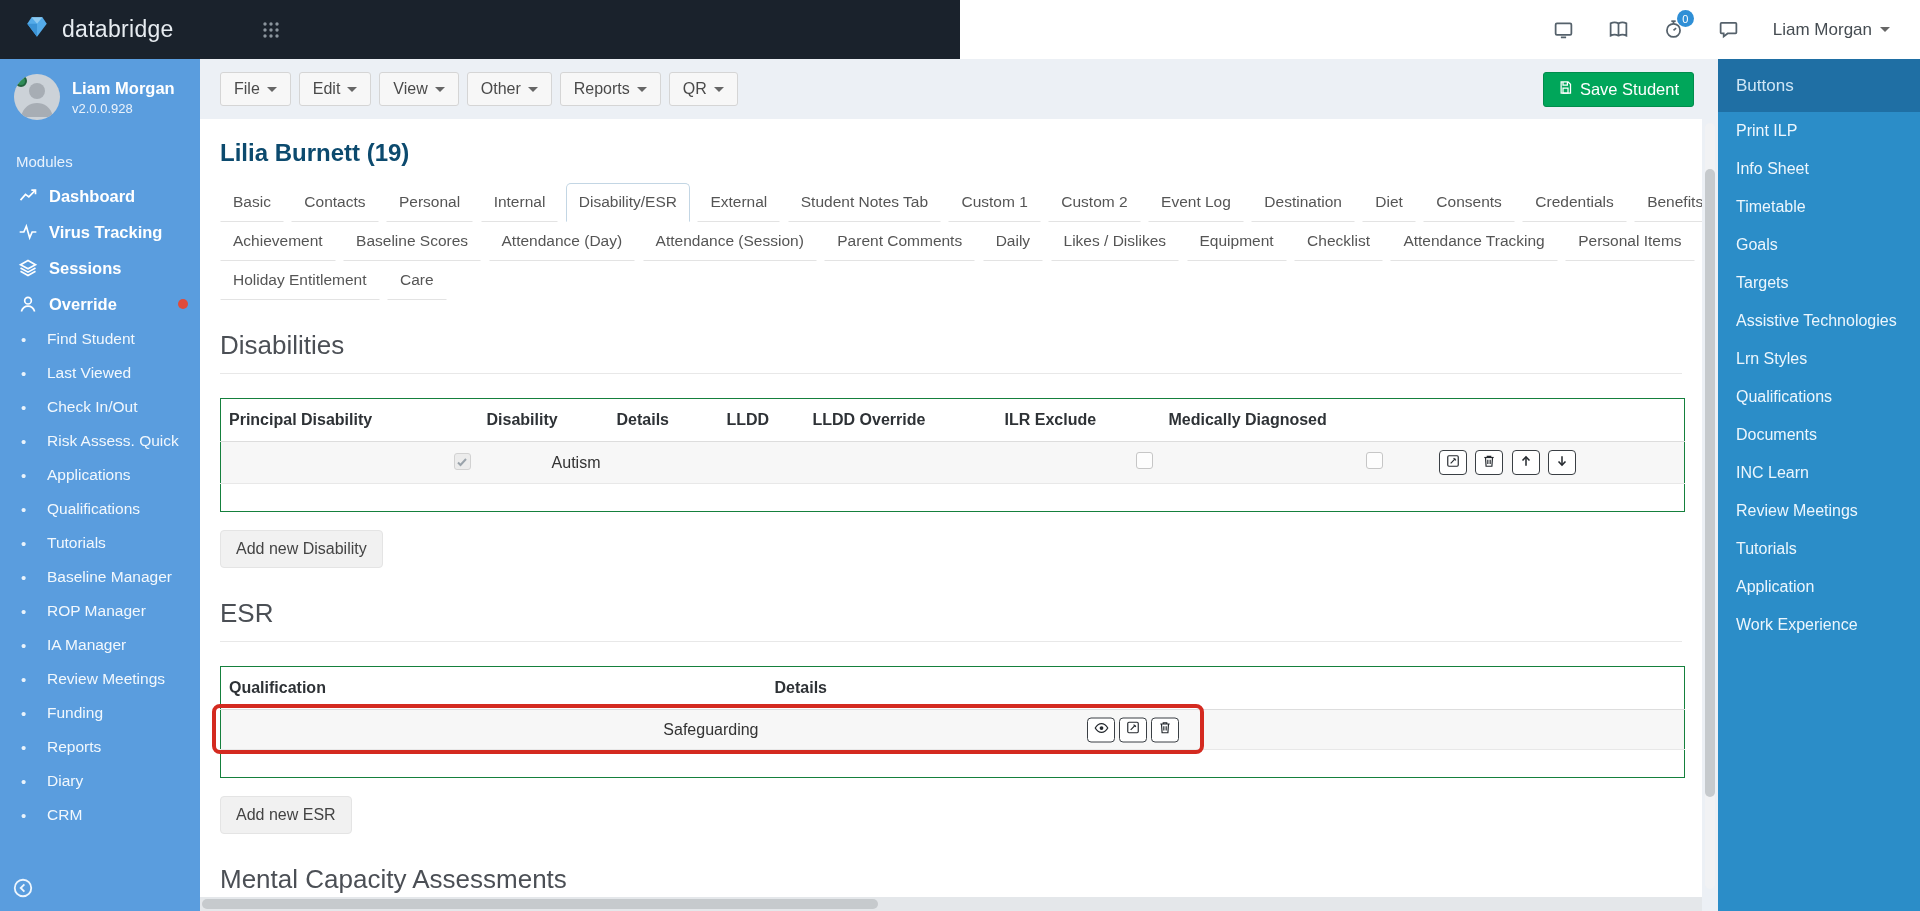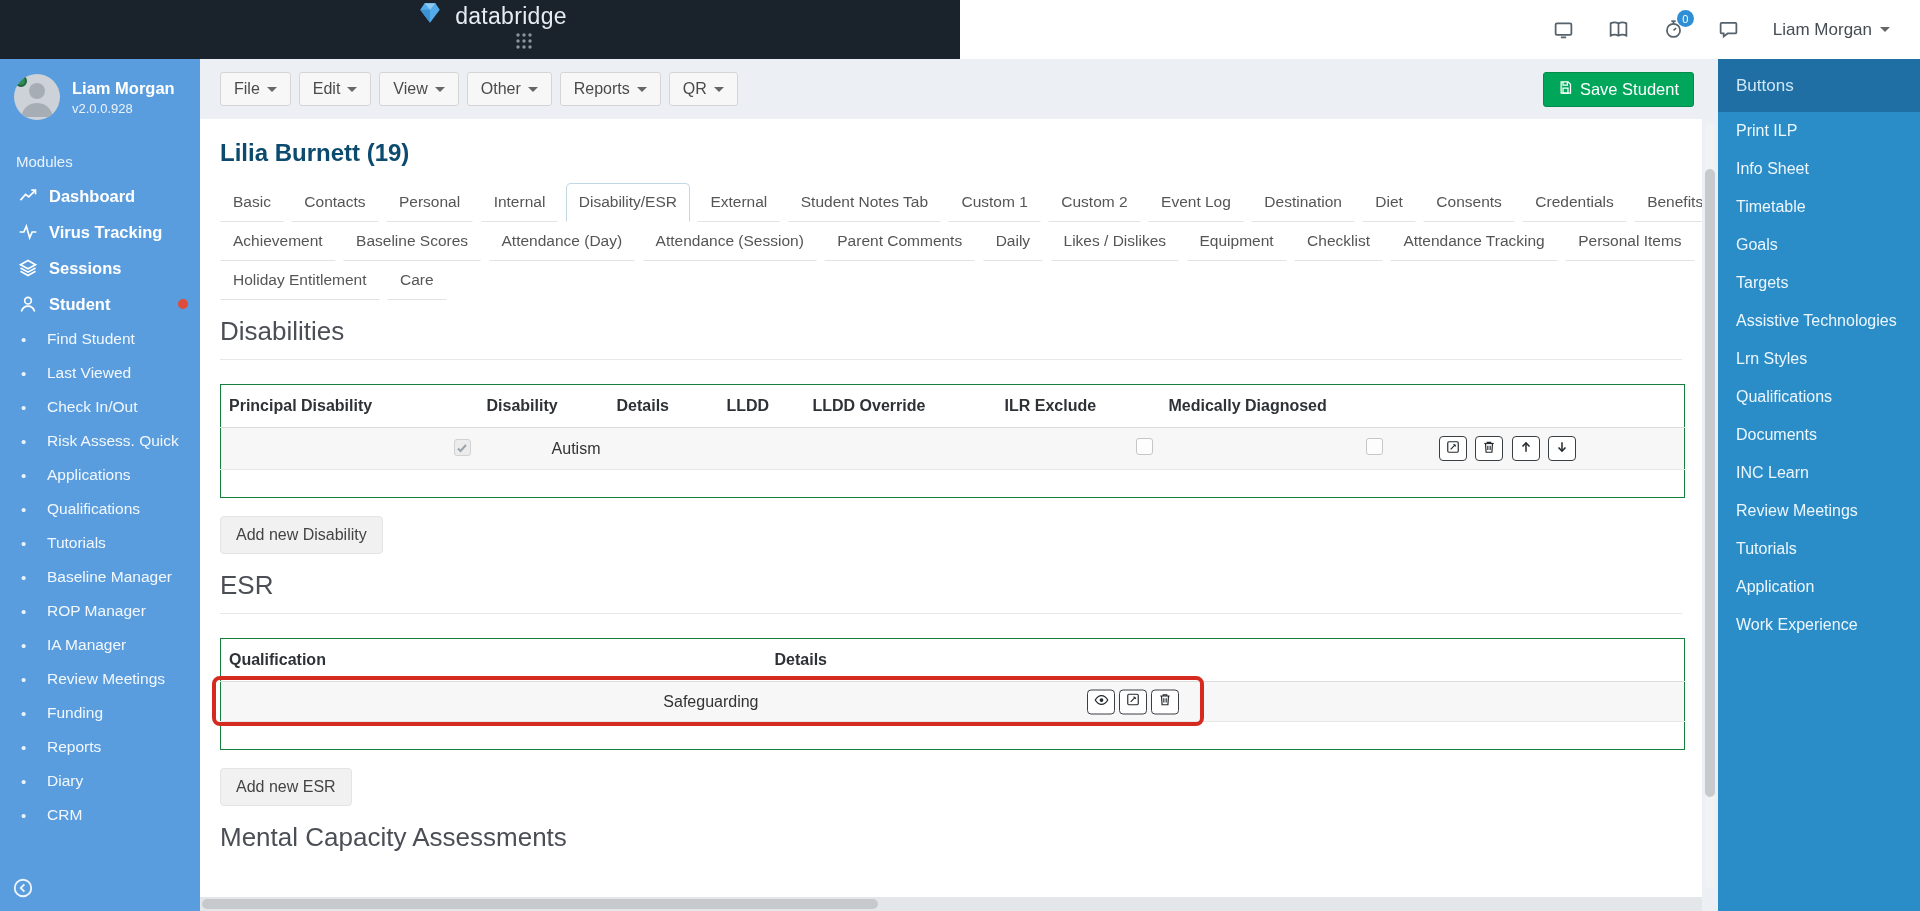--- a/index.html
+++ b/index.html
@@ -2,21 +2,21 @@
 <html><head>
 <meta charset="utf-8">
 <style>
   * { margin:0; padding:0; box-sizing:border-box; }
   html,body { width:1920px; height:911px; overflow:hidden; }
   body { font-family:"Liberation Sans", sans-serif; background:#ecf0f5; color:#333; }
   .app { width:1920px; height:911px; display:flex; flex-direction:column; }
 
   
   .topbar { height:59px; display:flex; flex:0 0 59px; }
-  .topbar-dark { width:960px; background:#1a222c; display:flex; align-items:center;flex-direction:column; }
+  .topbar-dark { width:960px; background:#1a222c; display:flex; align-items:center; }
   .brand { display:flex; align-items:center; gap:12px; margin-left:24px; color:#e7ecf1; font-size:23px; letter-spacing:.3px; }
   .grid-btn { margin-left:88px; display:flex; align-items:center; color:#8b959d; cursor:pointer; }
   .topbar-light { flex:1; background:#ffffff; display:flex; align-items:center; justify-content:flex-end; gap:34px; padding-right:30px; }
   .nav-icon { color:#55616b; display:flex; align-items:center; position:relative; cursor:pointer; }
   .nav-badge { position:absolute; top:-9px; right:-10px; background:#2f8fd6; color:#fff; font-size:11px; min-width:17px; height:17px; border-radius:9px; display:flex; align-items:center; justify-content:center; padding:0 4px; }
   .user-menu { display:flex; align-items:center; gap:8px; color:#454c52; font-size:17px; cursor:pointer; }
 
   
   .layout { flex:1; display:flex; min-height:0; }
 
@@ -44,21 +44,21 @@
   .save-btn { position:absolute; right:24px; top:13px; display:inline-flex; align-items:flex-start; gap:7px; background:#00a65a; border:1px solid #008d4c; color:#fff; font-size:16.5px; padding:7px 14px; border-radius:3px; cursor:pointer; }
 
   .content { position:absolute; top:60px; left:0; right:16px; bottom:14px; background:#fff; padding:0 0 0 20px; overflow:hidden; }
   .page-title { margin-top:20px; font-size:24px; font-weight:bold; color:#0c4a6e; }
 
   .tabs { margin-top:16px; }
   .tabs-row { height:39px; white-space:nowrap; overflow:hidden; }
   .tab { display:inline-block; padding:9px 12px 10px; margin-right:3px; font-size:15.5px; color:#555; border:1px solid transparent; border-bottom:1px solid #e3e3e3; cursor:pointer; }
   .tab.active { background:#fff; border:1px solid #c3d6e4; border-bottom:1px solid #fff; border-radius:5px 5px 0 0; }
 
-  .section-title { margin-top:16px; font-size:26px; font-weight:normal; color:#4b4f55; }
+  .section-title { margin-top:30px; font-size:26px; font-weight:normal; color:#4b4f55; }
   .section-hr { border:none; border-top:1px solid #e8e8e8; margin:12px 20px 24px 0; }
 
   table.grid { width:1465px; border-collapse:collapse; border:1px solid #15803d; font-size:16px; color:#333; table-layout:fixed; }
   table.grid th { text-align:left; font-weight:bold; padding:12px 8px; border-bottom:1px solid #dddddd; color:#2e3236; }
   table.grid td { padding:8px 8px;text-align:right; }
   tr.data-row td { background:#f7f7f7; border-bottom:1px solid #e8e8e8; height:40px; }
   tr.empty-row td { height:28px; background:#fff; }
 
   .checkbox { display:inline-flex; width:17px; height:17px; border:1px solid #c6c6c6; border-radius:3px; background:#fdfdfd; align-items:center; justify-content:center; }
   .checkbox.disabled-checked { background:#ececec; border-color:#d2d2d2; color:#9aa3ab; }
@@ -195,21 +195,21 @@
             </span>
           <span>Sessions</span>
         </li>
         <li class="nav-main">
           <span class="mi">
               <svg width="20" height="20" viewBox="0 0 24 24" fill="none" stroke="currentColor" stroke-width="2">
                 <circle cx="12" cy="8" r="4"></circle>
                 <path d="M4 21c1.5-4.5 4.5-6.5 8-6.5s6.5 2 8 6.5"></path>
               </svg>
             </span>
-          <span>Student</span>
+          <span>Override</span>
           <span class="badge-dot"></span>
         </li>
         <li class="nav-sub">
             <span class="bullet">•</span>
             <span>Find Student</span>
           </li>
         <li class="nav-sub">
             <span class="bullet">•</span>
             <span>Last Viewed</span>
           </li>

